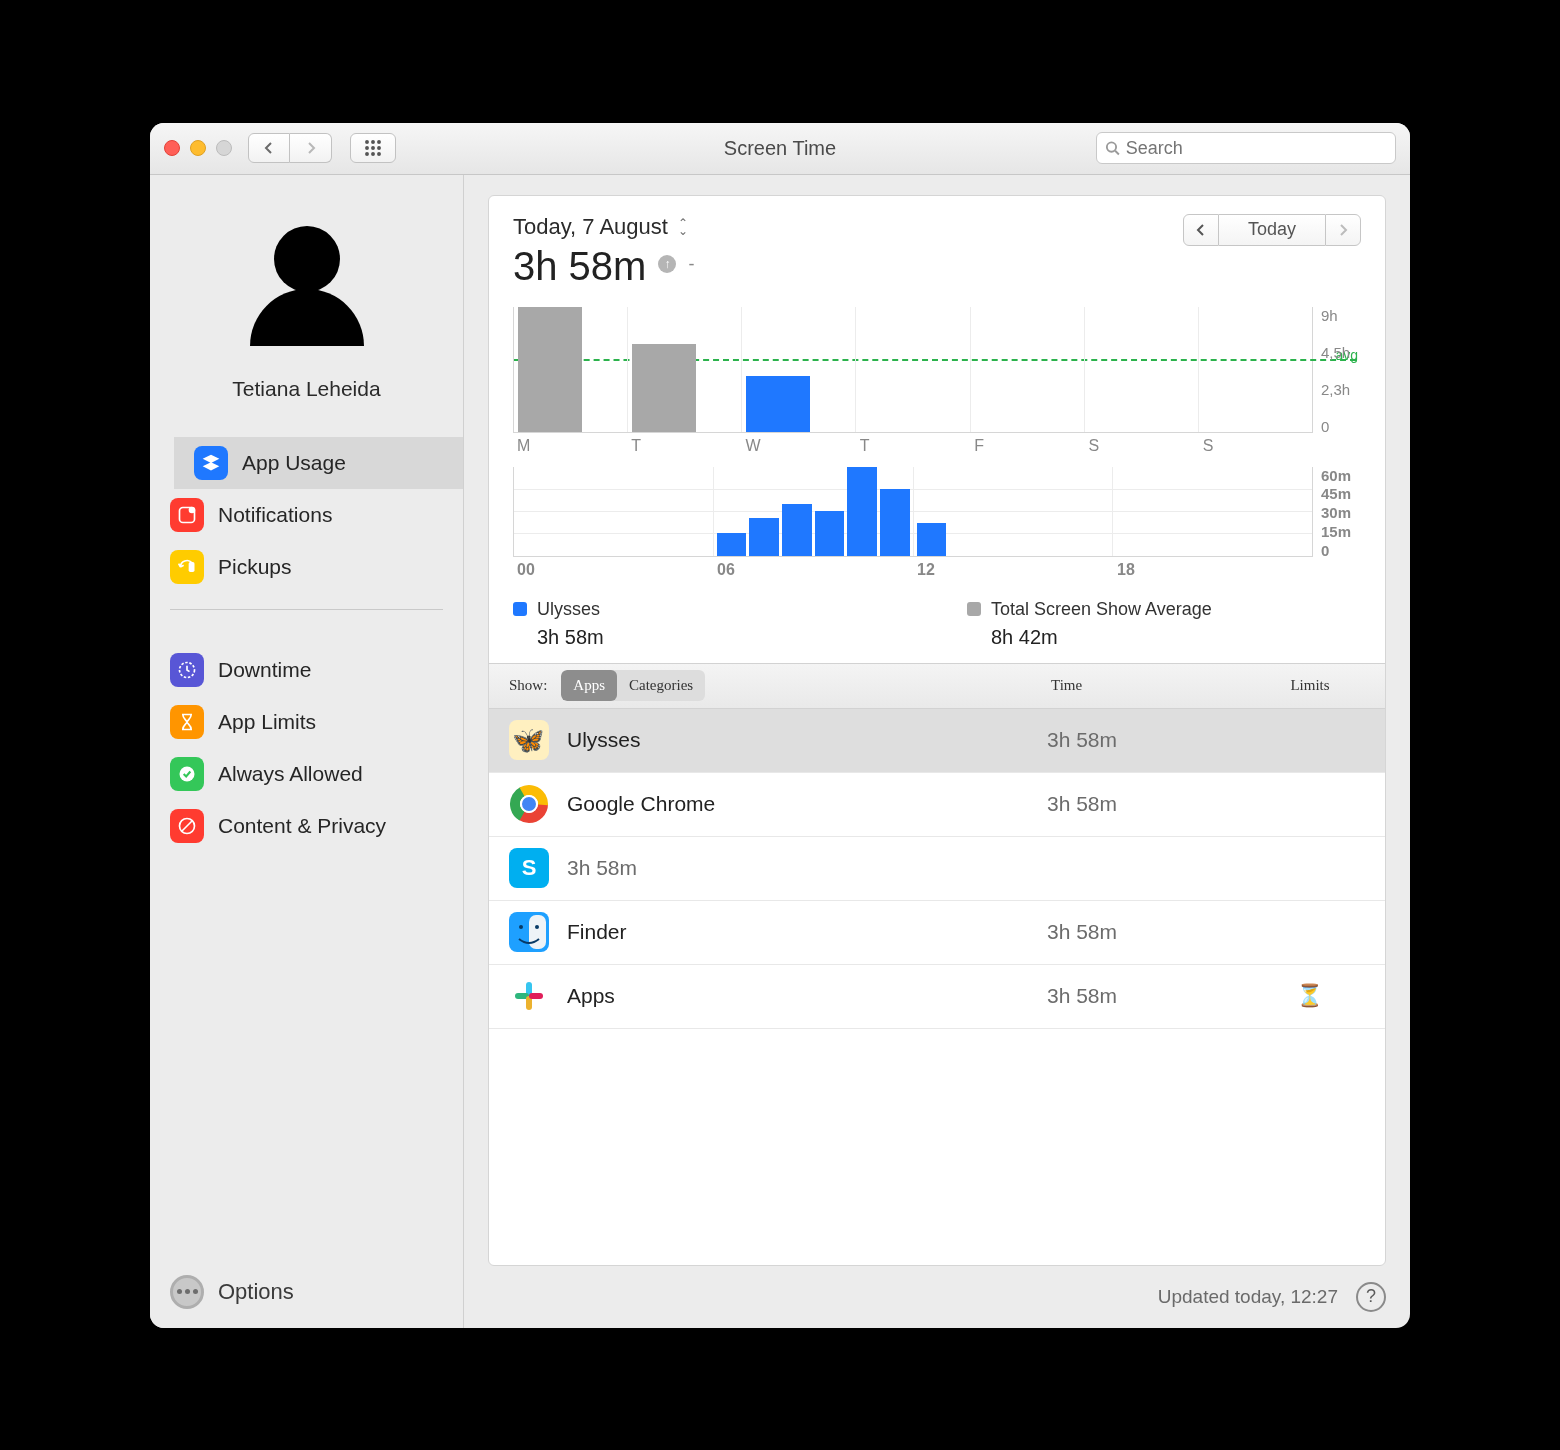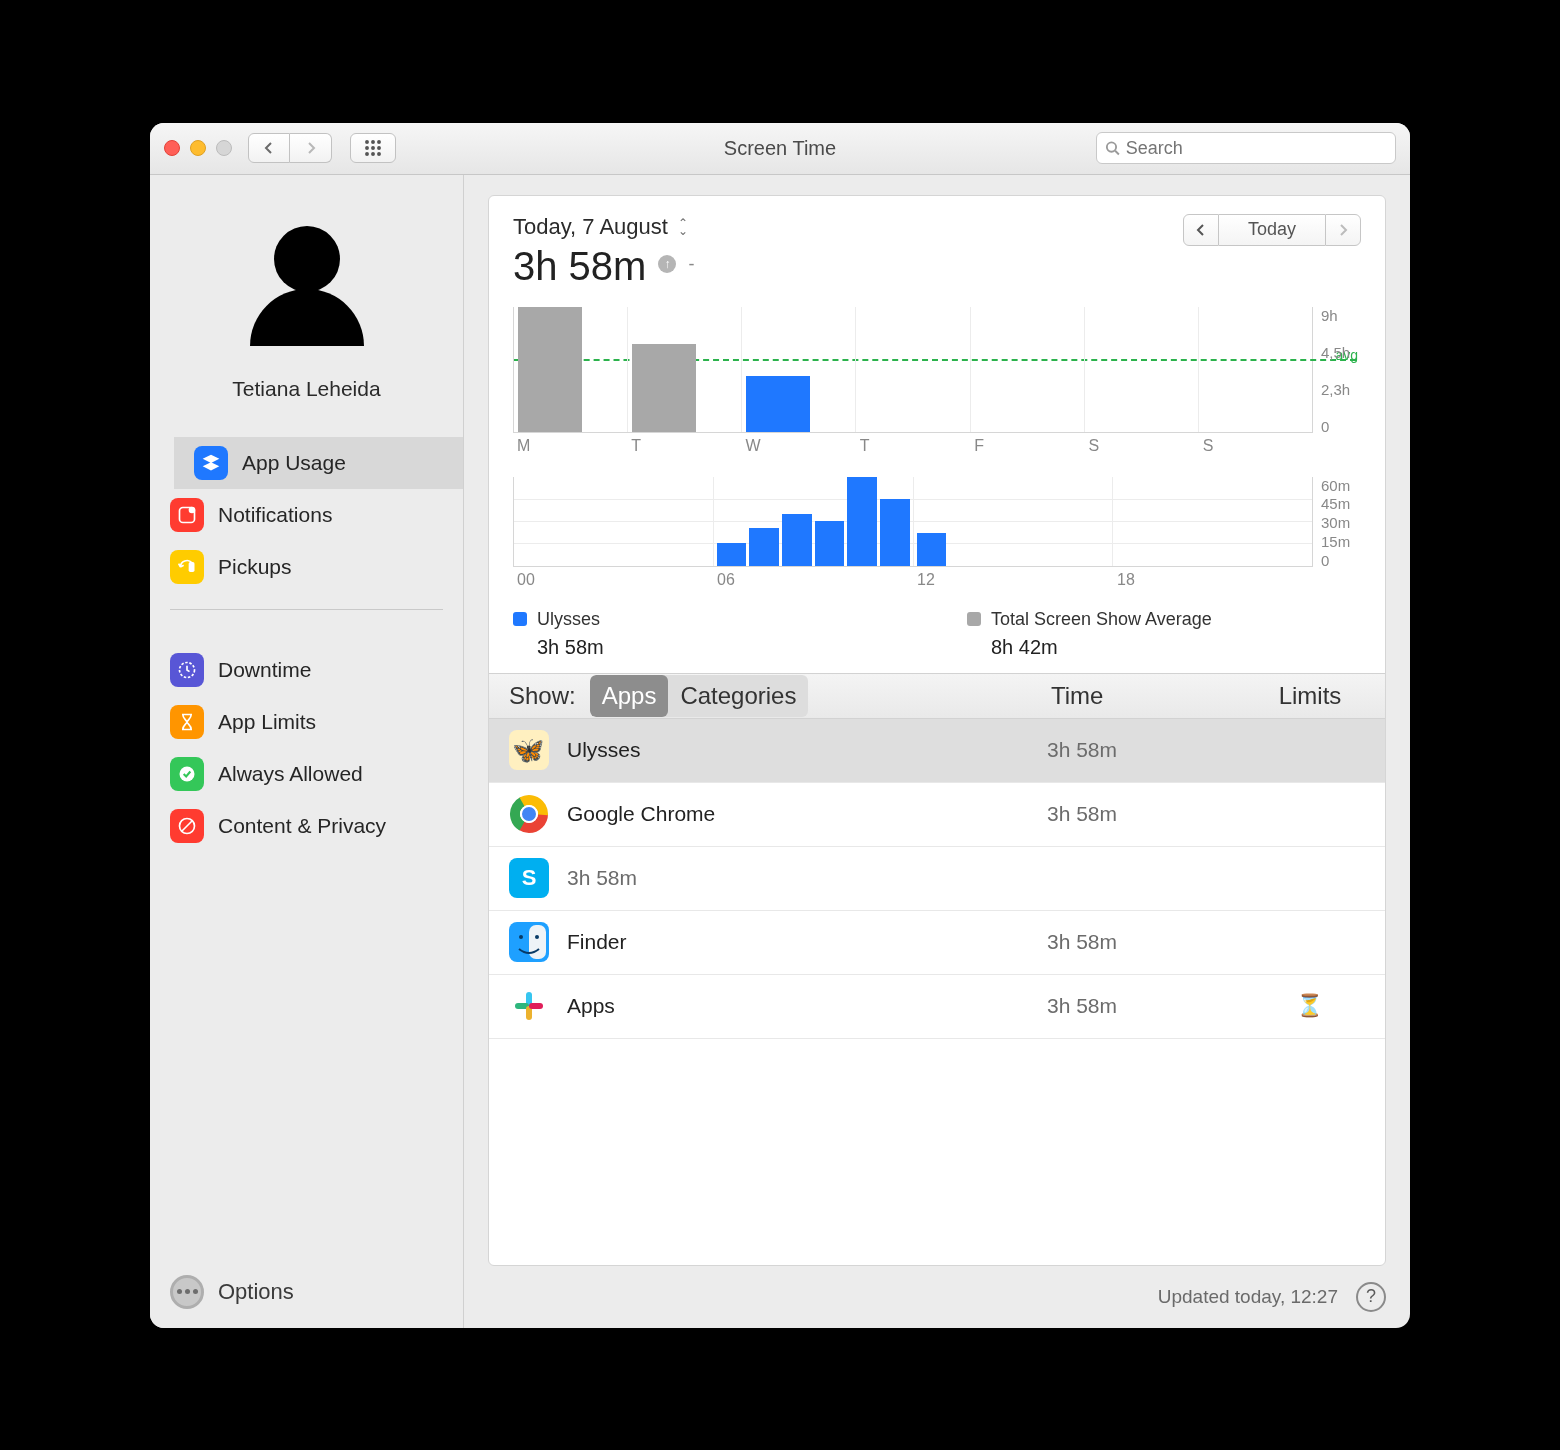--- a/index.html
+++ b/index.html
@@ -117,40 +117,40 @@
   .chart .bars{position:absolute;inset:0;display:flex;}
   .chart .col{flex:1;position:relative;border-left:1px solid #ececec; display:flex; align-items:flex-end;}
   .chart .col:first-child{border-left:none;}
   .bar{width:64px;margin-left:4px;}
   .bar.gray{background:#a8a8a8;}
   .bar.blue{background:#1f78ff;}
   .avg-line{position:absolute;left:0;right:-44px;border-top:2px dashed #2bb24c;}
   .avg-label{position:absolute;right:-46px;font-size:14px;color:#2bb24c;}
   .xticks{display:flex;font-size:16px;color:#888;margin-top:4px;}
   .xticks span{flex:1;padding-left:4px;}
-  .chart2{margin-top:22px;}
+  .chart2{margin-top:12px;font-weight:bold;}
   .chart2 .plot{height:90px;}
   .chart2 .hbars{position:absolute;inset:0;display:flex;align-items:flex-end;}
   .hcol{flex:1;position:relative;display:flex;align-items:flex-end;gap:3px;height:100%;border-left:1px solid #ececec;padding:0 3px;}
   .hcol:first-child{border-left:none;}
   .hb{flex:1;background:#1f78ff;}
   .grid-h{position:absolute;left:0;right:0;border-top:1px solid #ececec;}
   .xticks2{display:flex;font-size:16px;color:#888;margin-top:4px;}
   .xticks2 span{flex:1;padding-left:4px;}
   .legend{display:flex;padding:12px 24px 14px;gap:60px;}
   .legend-col{flex:1;}
   .legend-row1{display:flex;align-items:center;gap:10px;font-size:18px;color:#333;}
   .swatch{width:14px;height:14px;border-radius:3px;}
   .swatch.blue{background:#1f78ff;}
   .swatch.gray{background:#a8a8a8;}
   .legend-row2{font-size:20px;color:#222;margin-top:6px;margin-left:24px;}
   
   .table-head{
     height:46px;background:linear-gradient(#f4f4f4,#e9e9e9);border-top:1px solid #d2d2d2;border-bottom:1px solid #d2d2d2;
-    display:flex;align-items:center;padding:0 20px;gap:14px;font-size:24px;color:#333;
+    display:flex;align-items:center;padding:0 20px;gap:14px;font-size:15px;color:#333;font-family:Liberation Serif, serif;
   }
   .seg{display:flex;background:#ddd;border-radius:6px;overflow:hidden;}
   .seg > div{padding:7px 12px;}
   .seg .active{background:#8d8d8d;color:#fff;border-radius:6px;}
   .col-time{margin-left:auto;width:190px;}
   .col-lim{width:110px;text-align:center;}
   .table-body{flex:1;overflow:hidden;}
   .trow{
     height:64px;display:flex;align-items:center;padding:0 20px;gap:18px;border-bottom:1px solid #e8e8e8;font-size:21px;
   }

